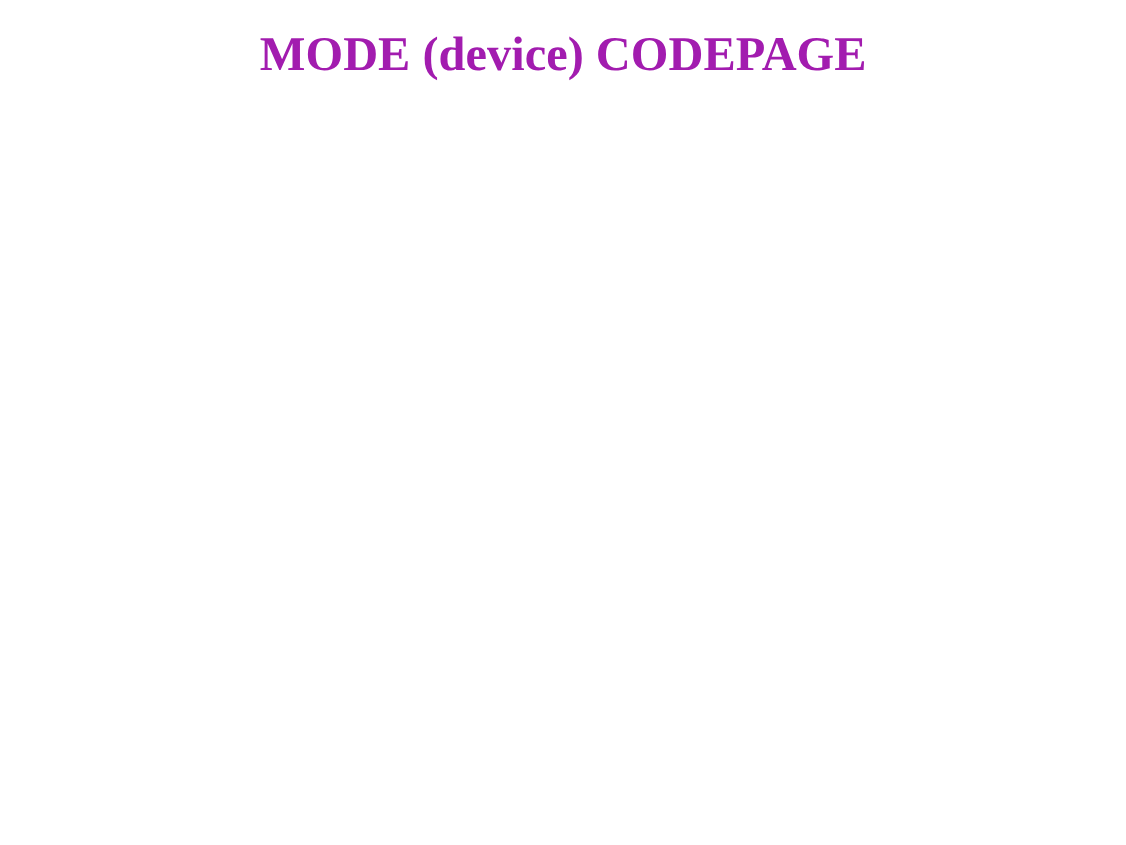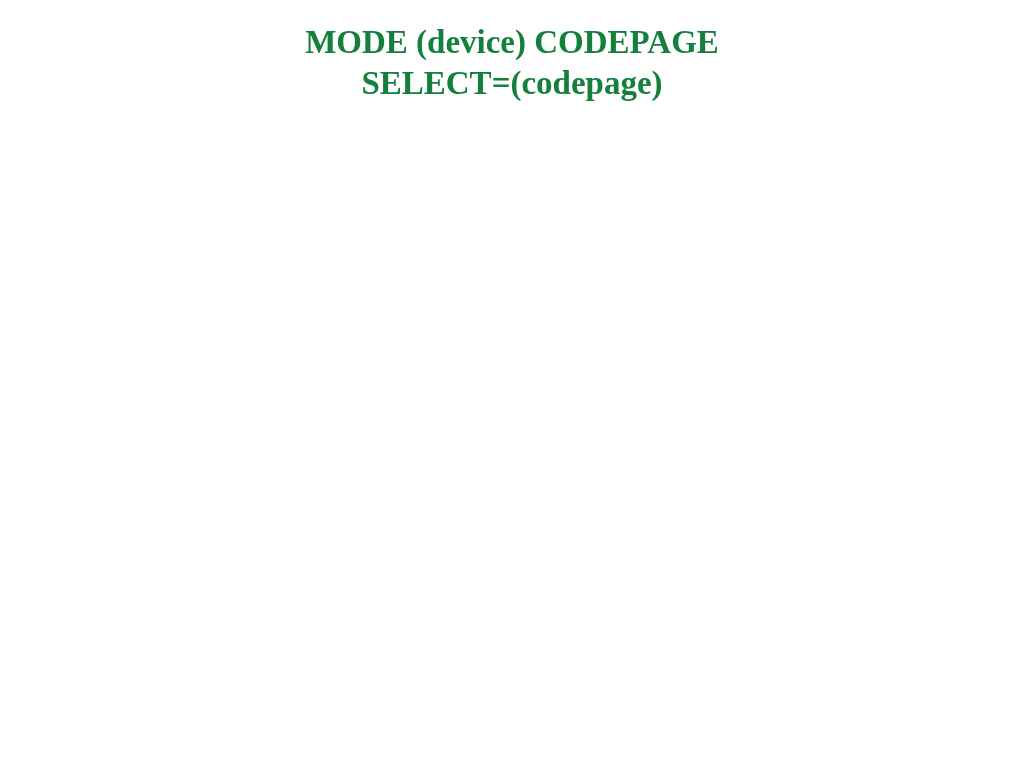--- a/index.html
+++ b/index.html
@@ -14,28 +14,27 @@
       font-family: "Times New Roman", Times, serif;
       overflow: hidden;
     }
     .slide {
       width: 100%;
       height: 100%;
       padding-top: 22px;
     }
     .title {
       text-align: center;
-      font-size: 33px;
+      font-size: 44px;
       font-weight: bold;
-      color: #15803d;
+      color: #a21caf;
       line-height: 1.25;
       padding: 0 60px;
     }
   </style>
 </head>
 <body>
 
 <div class="slide">
   <h1 class="title">
     <span>MODE (device) CODEPAGE</span><br>
-    <span>SELECT=(codepage)</span>
   </h1>
 </div>
 
 </body></html>

